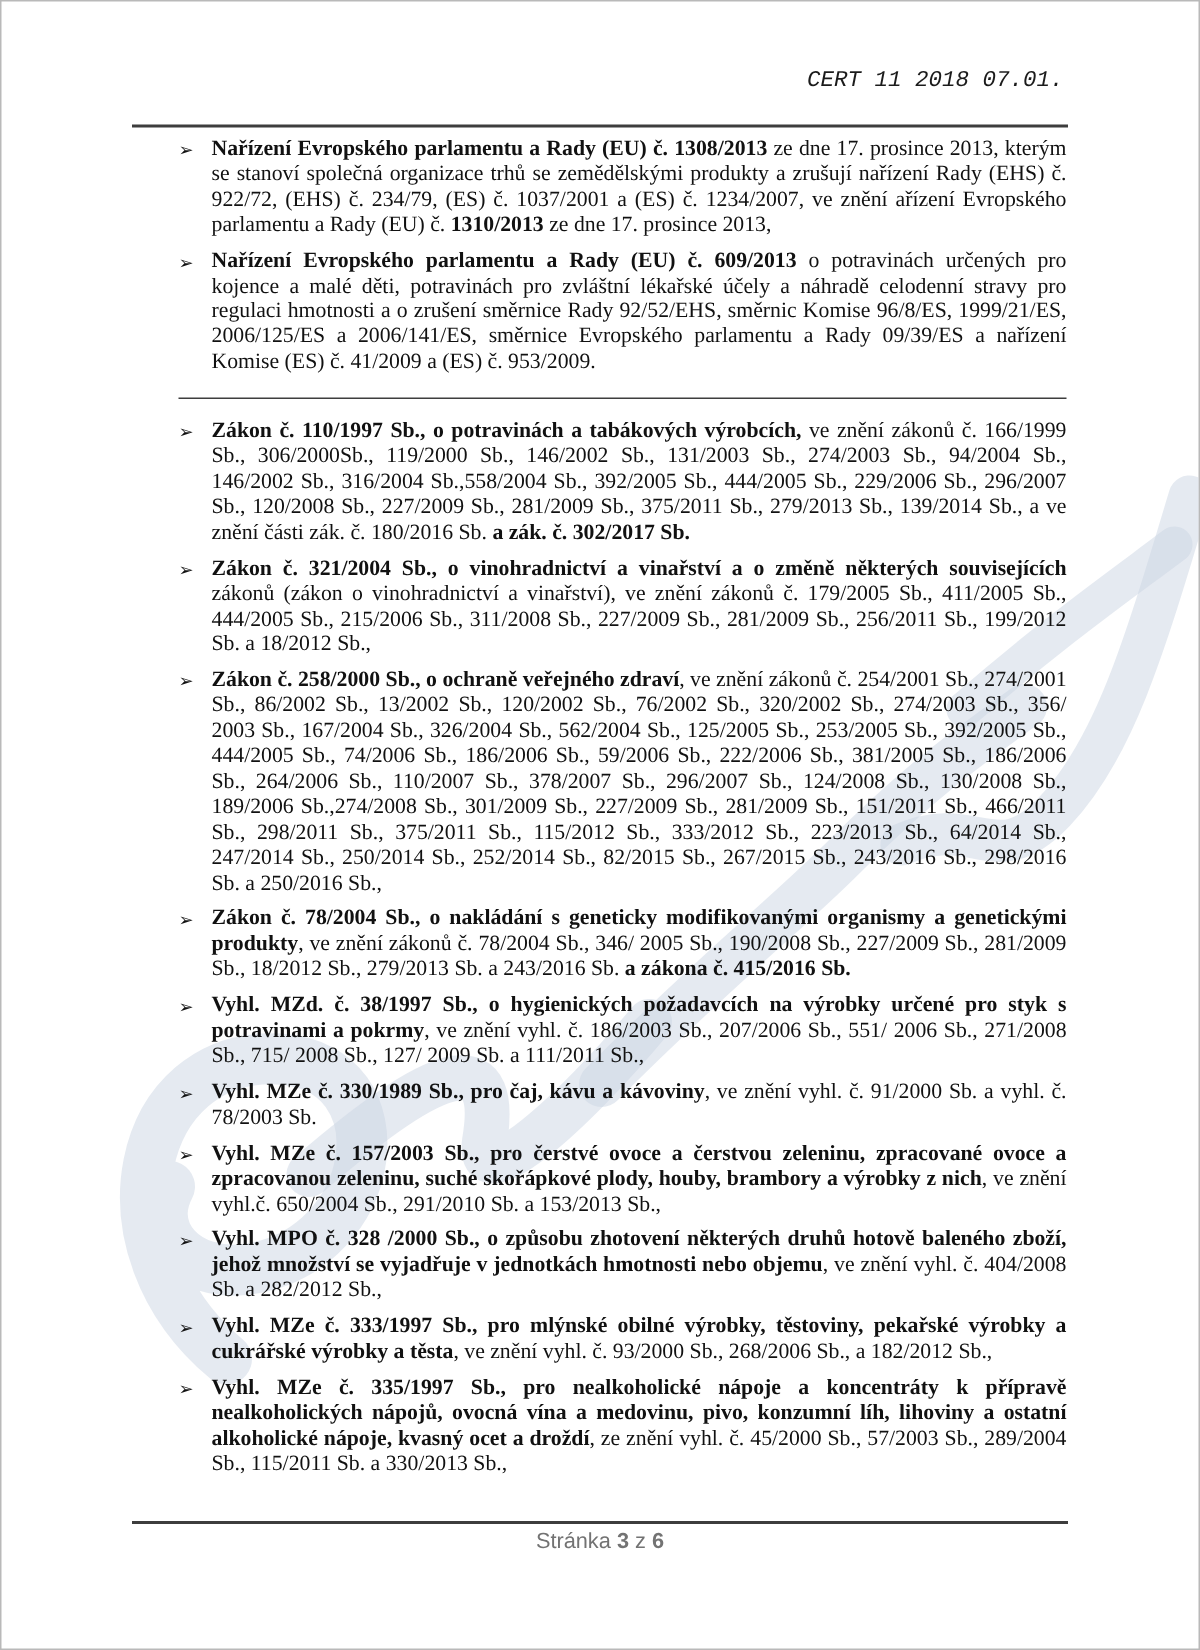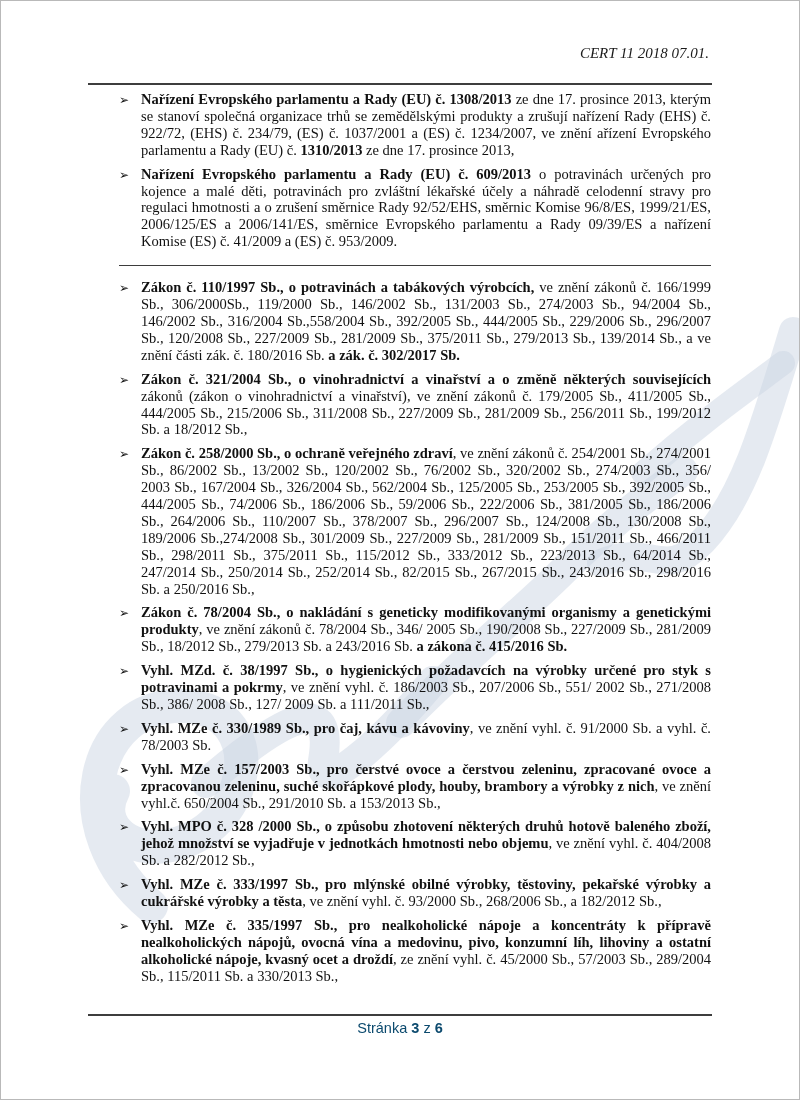--- a/index.html
+++ b/index.html
@@ -4,36 +4,36 @@
 <style>
   html,body { margin:0; padding:0; background:#fff; }
   .page {
     position:relative; width:800px; height:1100px; background:#ffffff;
     border:1px solid #b9b9b9; box-sizing:border-box; overflow:hidden;
     font-family:"Liberation Serif","DejaVu Serif",serif; color:#111;
   }
   .watermark { position:absolute; top:0; left:0; width:800px; height:1100px; pointer-events:none; }
   .header-code {
     position:absolute; top:44px; right:90px;
-    font-family:Liberation Serif, serif;
+    font-family:Liberation Mono, monospace;
     font-style:italic; font-size:15px; color:#1b1b1b;
   }
   .rule-top { position:absolute; top:82px; left:87px; width:624px; border-top:2px solid #3d3d3d; }
   .content { position:absolute; top:90px; left:118px; width:592px; }
   .item {
     position:relative; padding-left:22px; text-align:justify;
     font-size:14.5px; line-height:16.9px; margin-bottom:7px;
   }
   .bullet { position:absolute; left:0; top:1px; font-size:12px; color:#111; }
   .item-text b { font-weight:bold;margin-top:44px; }
   .section-divider { border:none; border-top:1.6px solid #3d3d3d; margin:15px 0 13px 0; width:100%; }
   .footer-rule { position:absolute; top:1013px; left:87px; width:624px; border-top:2px solid #3d3d3d; }
   .footer-text {
     position:absolute; top:1019px; left:0; width:100%; text-align:center;
-    font-family:"Liberation Sans","DejaVu Sans",sans-serif; font-size:14.5px; color:#0c4a6e;
+    font-family:"Liberation Sans","DejaVu Sans",sans-serif; font-size:14.5px; color:#737373;
   }
   .footer-text b { font-weight:bold; }
 </style>
 </head>
 <body>
 
 <div class="page">
 
   <svg class="watermark" viewBox="0 0 800 1100" xmlns="http://www.w3.org/2000/svg">
     <g stroke="#ccd6e3" stroke-opacity="0.5" fill="none" stroke-linecap="round">
@@ -52,21 +52,21 @@
     <div class="list">
         <div class="item"><span class="bullet">➢</span><span class="item-text"><b>Nařízení Evropského parlamentu a Rady (EU) č. 1308/2013 </b><span>ze dne 17. prosince 2013, kterým se stanoví společná organizace trhů se zemědělskými produkty a zrušují nařízení Rady (EHS) č. 922/72, (EHS) č. 234/79, (ES) č. 1037/2001 a (ES) č. 1234/2007, ve znění ařízení Evropského parlamentu a Rady (EU) č. </span><b>1310/2013</b><span> ze dne 17. prosince 2013,</span></span></div>
         <div class="item"><span class="bullet">➢</span><span class="item-text"><b>Nařízení Evropského parlamentu a Rady (EU) č. 609/2013 </b><span>o potravinách určených pro kojence a malé děti, potravinách pro zvláštní lékařské účely a náhradě celodenní stravy pro regulaci hmotnosti a o zrušení směrnice Rady 92/52/EHS, směrnic Komise 96/8/ES, 1999/21/ES, 2006/125/ES a 2006/141/ES, směrnice Evropského parlamentu a Rady 09/39/ES a nařízení Komise (ES) č. 41/2009 a (ES) č. 953/2009.</span></span></div>
       </div>
     <hr class="section-divider">
     <div class="list">
         <div class="item"><span class="bullet">➢</span><span class="item-text"><b>Zákon č. 110/1997 Sb., o potravinách a tabákových výrobcích, </b><span>ve znění zákonů č. 166/1999 Sb., 306/2000Sb., 119/2000 Sb., 146/2002 Sb., 131/2003 Sb., 274/2003 Sb., 94/2004 Sb., 146/2002 Sb., 316/2004 Sb.,558/2004 Sb., 392/2005 Sb., 444/2005 Sb., 229/2006 Sb., 296/2007 Sb., 120/2008 Sb., 227/2009 Sb., 281/2009 Sb., 375/2011 Sb., 279/2013 Sb., 139/2014 Sb., a ve znění části zák. č. 180/2016 Sb. </span><b>a zák. č. 302/2017 Sb.</b></span></div>
         <div class="item"><span class="bullet">➢</span><span class="item-text"><b>Zákon č. 321/2004 Sb., o vinohradnictví a vinařství a o změně některých souvisejících </b><span>zákonů (zákon o vinohradnictví a vinařství), ve znění zákonů č. 179/2005 Sb., 411/2005 Sb., 444/2005 Sb., 215/2006 Sb., 311/2008 Sb., 227/2009 Sb., 281/2009 Sb., 256/2011 Sb., 199/2012 Sb. a 18/2012 Sb.,</span></span></div>
         <div class="item"><span class="bullet">➢</span><span class="item-text"><b>Zákon č. 258/2000 Sb., o ochraně veřejného zdraví</b><span>, ve znění zákonů č. 254/2001 Sb., 274/2001 Sb., 86/2002 Sb., 13/2002 Sb., 120/2002 Sb., 76/2002 Sb., 320/2002 Sb., 274/2003 Sb., 356/ 2003 Sb., 167/2004 Sb., 326/2004 Sb., 562/2004 Sb., 125/2005 Sb., 253/2005 Sb., 392/2005 Sb., 444/2005 Sb., 74/2006 Sb., 186/2006 Sb., 59/2006 Sb., 222/2006 Sb., 381/2005 Sb., 186/2006 Sb., 264/2006 Sb., 110/2007 Sb., 378/2007 Sb., 296/2007 Sb., 124/2008 Sb., 130/2008 Sb., 189/2006 Sb.,274/2008 Sb., 301/2009 Sb., 227/2009 Sb., 281/2009 Sb., 151/2011 Sb., 466/2011 Sb., 298/2011 Sb., 375/2011 Sb., 115/2012 Sb., 333/2012 Sb., 223/2013 Sb., 64/2014 Sb., 247/2014 Sb., 250/2014 Sb., 252/2014 Sb., 82/2015 Sb., 267/2015 Sb., 243/2016 Sb., 298/2016 Sb. a 250/2016 Sb.,</span></span></div>
         <div class="item"><span class="bullet">➢</span><span class="item-text"><b>Zákon č. 78/2004 Sb., o nakládání s geneticky modifikovanými organismy a genetickými produkty</b><span>, ve znění zákonů č. 78/2004 Sb., 346/ 2005 Sb., 190/2008 Sb., 227/2009 Sb., 281/2009 Sb., 18/2012 Sb., 279/2013 Sb. a 243/2016 Sb. </span><b>a zákona č. 415/2016 Sb.</b></span></div>
-        <div class="item"><span class="bullet">➢</span><span class="item-text"><b>Vyhl. MZd. č. 38/1997 Sb., o hygienických požadavcích na výrobky určené pro styk s potravinami a pokrmy</b><span>, ve znění vyhl. č. 186/2003 Sb., 207/2006 Sb., 551/ 2002 Sb., 271/2008 Sb., 386/ 2008 Sb., 127/ 2009 Sb. a 111/2011 Sb.,</span></span></div>
+        <div class="item"><span class="bullet">➢</span><span class="item-text"><b>Vyhl. MZd. č. 38/1997 Sb., o hygienických požadavcích na výrobky určené pro styk s potravinami a pokrmy</b><span>, ve znění vyhl. č. 186/2003 Sb., 207/2006 Sb., 551/ 2006 Sb., 271/2008 Sb., 715/ 2008 Sb., 127/ 2009 Sb. a 111/2011 Sb.,</span></span></div>
         <div class="item"><span class="bullet">➢</span><span class="item-text"><b>Vyhl. MZe č. 330/1989 Sb., pro čaj, kávu a kávoviny</b><span>, ve znění vyhl. č. 91/2000 Sb. a vyhl. č. 78/2003 Sb.</span></span></div>
         <div class="item"><span class="bullet">➢</span><span class="item-text"><b>Vyhl. MZe č. 157/2003 Sb., pro čerstvé ovoce a čerstvou zeleninu, zpracované ovoce a zpracovanou zeleninu, suché skořápkové plody, houby, brambory a výrobky z nich</b><span>, ve znění vyhl.č. 650/2004 Sb., 291/2010 Sb. a 153/2013 Sb.,</span></span></div>
         <div class="item"><span class="bullet">➢</span><span class="item-text"><b>Vyhl. MPO č. 328 /2000 Sb., o způsobu zhotovení některých druhů hotově baleného zboží, jehož množství se vyjadřuje v jednotkách hmotnosti nebo objemu</b><span>, ve znění vyhl. č. 404/2008 Sb. a 282/2012 Sb.,</span></span></div>
         <div class="item"><span class="bullet">➢</span><span class="item-text"><b>Vyhl. MZe č. 333/1997 Sb., pro mlýnské obilné výrobky, těstoviny, pekařské výrobky a cukrářské výrobky a těsta</b><span>, ve znění vyhl. č. 93/2000 Sb., 268/2006 Sb., a 182/2012 Sb.,</span></span></div>
         <div class="item"><span class="bullet">➢</span><span class="item-text"><b>Vyhl. MZe č. 335/1997 Sb., pro nealkoholické nápoje a koncentráty k přípravě nealkoholických nápojů, ovocná vína a medovinu, pivo, konzumní líh, lihoviny a ostatní alkoholické nápoje, kvasný ocet a droždí</b><span>, ze znění vyhl. č. 45/2000 Sb., 57/2003 Sb., 289/2004 Sb., 115/2011 Sb. a 330/2013 Sb.,</span></span></div>
       </div>
   </div>
 
   <div class="footer-rule"></div>
   <div class="footer-text">

